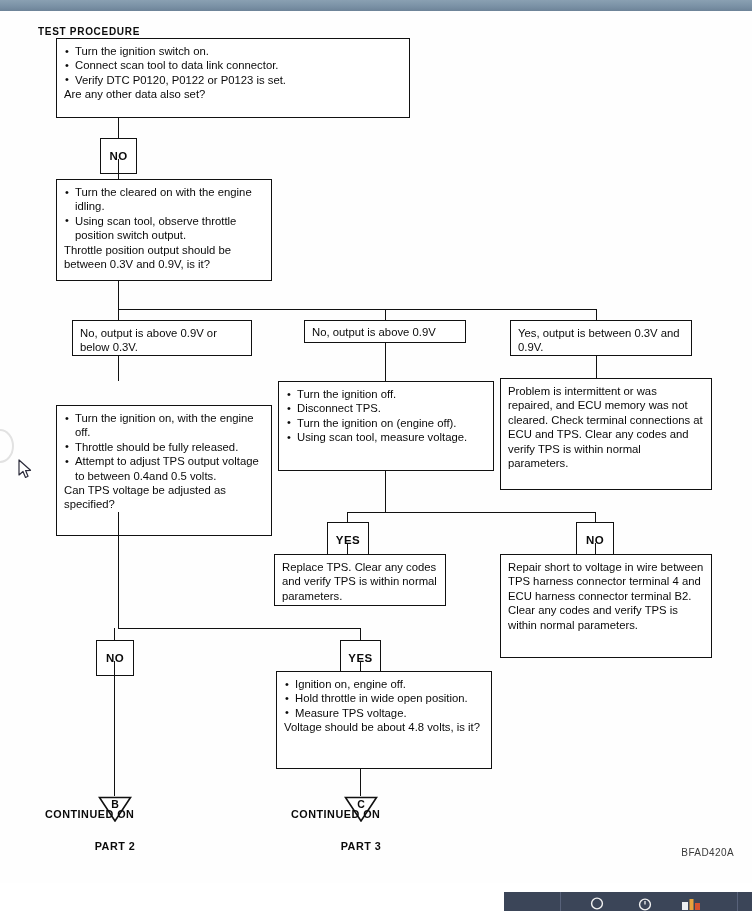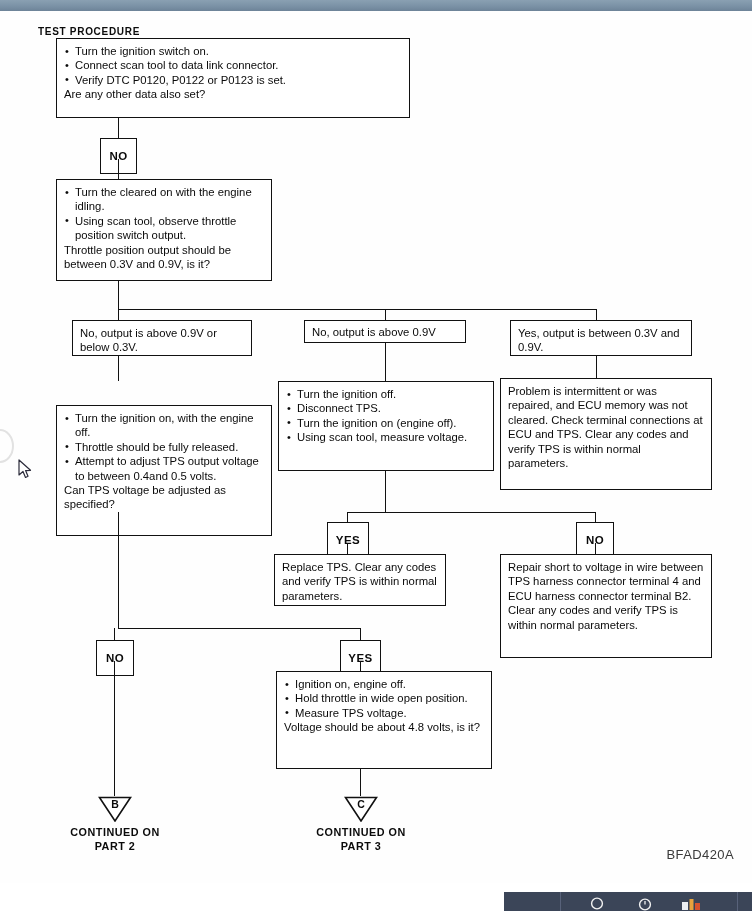--- a/index.html
+++ b/index.html
@@ -71,30 +71,30 @@
 
   .conn{position:absolute;}
   .conn .tri{
     position:absolute;left:0;top:0;width:34px;height:26px;
   }
   .conn .tri-label{
     position:absolute;left:0;top:2px;width:34px;text-align:center;
     font-size:10.5px;font-weight:bold;color:#0a0a0a;
   }
   .conn .c1{
-    position:absolute;top:30px;width:140px;text-align:center;
+    position:absolute;top:12px;width:140px;
     font-size:10.8px;font-weight:bold;letter-spacing:0.5px;color:#0a0a0a;
   }
   .conn .c2{
     position:absolute;top:44px;width:140px;text-align:center;
     font-size:10.8px;font-weight:bold;letter-spacing:0.5px;color:#0a0a0a;
   }
   .refcode{
     position:absolute;right:18px;top:836px;
-    font-size:13px;letter-spacing:0.4px;color:#3a3a3a;padding-left:20px;
+    font-size:10px;letter-spacing:0.4px;color:#3a3a3a;padding-left:20px;
   }
   
   #cursor{position:absolute;left:18px;top:448px;width:14px;height:20px;}
   
   #leftarc{
     position:absolute;left:-14px;top:418px;width:24px;height:30px;
     border:2px solid #e2e2e2;border-radius:50%;
   }
 </style>
 </head>

